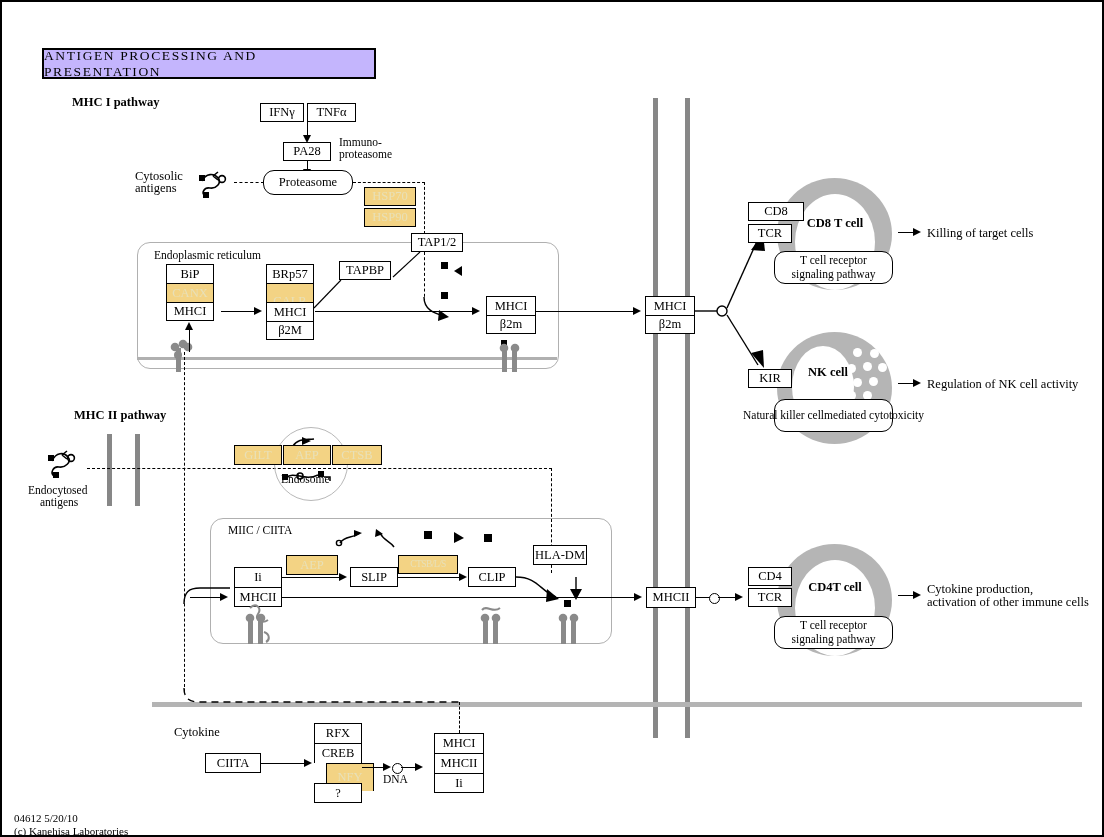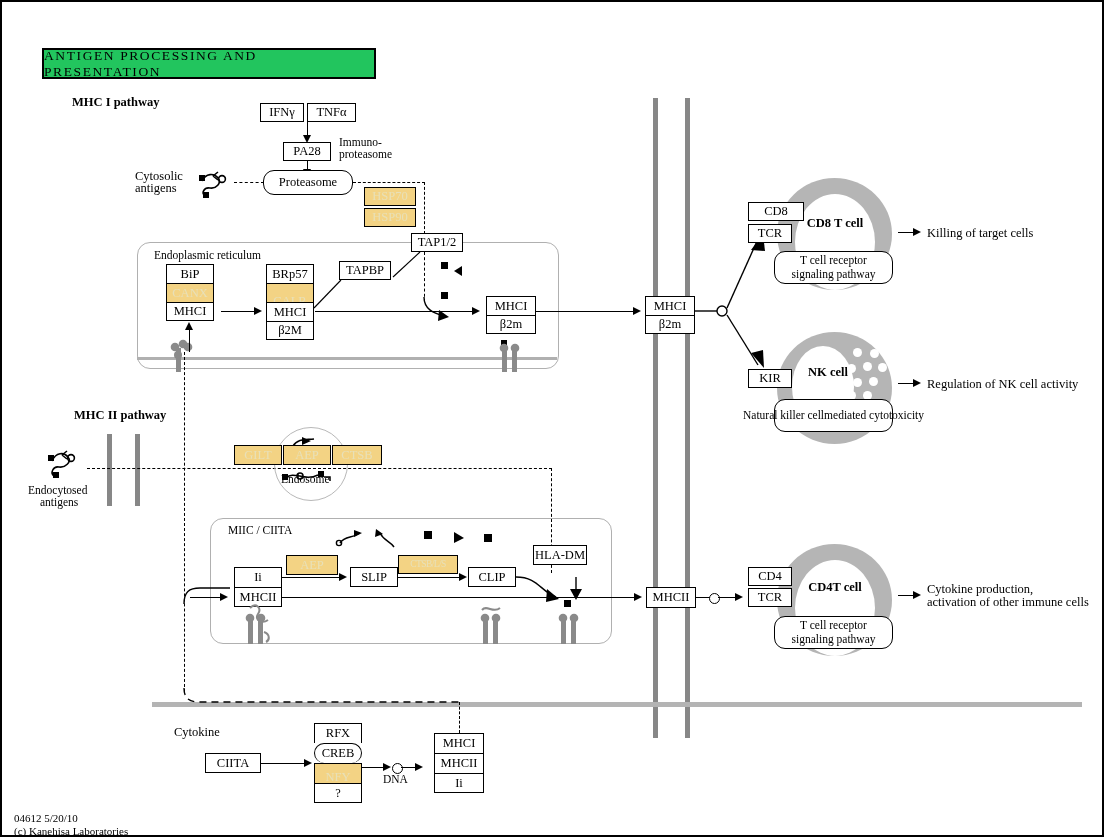--- a/index.html
+++ b/index.html
@@ -23,21 +23,21 @@
     white-space:nowrap;
   }
   .gbox.yellow{background:#f3d384;color:#e8e0b8;}
   .gbox.round{border-radius:11px;}
   .gbox.stack{border-bottom:none;}
   .gbox.tiny{font-size:9.5px;letter-spacing:-0.6px;}
 
   
   #title{
     position:absolute;left:40px;top:46px;width:330px;height:27px;
-    border:2px solid #000;background:#22c55e;
+    border:2px solid #000;background:#c4b5fd;
     display:flex;align-items:center;justify-content:center;
     font-family:"Liberation Serif", serif;
     font-size:13.5px;letter-spacing:1.6px;color:#000;
   }
 
   .lbl{position:absolute;font-family:"Liberation Serif", serif;
        font-size:12.5px;color:#000;white-space:nowrap;line-height:1.12;}
   .lbl.bold{font-weight:bold;font-size:12.5px;}
   .lbl.sm{font-size:11.5px;}
   .lbl.c{text-align:center;}
@@ -398,22 +398,22 @@
   <div class="lbl" style="left:925px;top:580px;">Cytokine production,</div>
   <div class="lbl" style="left:925px;top:593px;">activation of other immune cells</div>
 
   <div class="lbl" style="left:172px;top:723px;">Cytokine</div>
 
   <div class="gbox" style="left:203px;top:751px;width:56px;height:20px;">CIITA</div>
   <div class="hl thin" style="left:259px;top:761px;width:46px;"></div>
   <div class="arrowR" style="left:302px;top:756.5px;"></div>
 
   <div class="gbox stack" style="left:312px;top:721px;width:48px;height:20px;">RFX</div>
-  <div class="gbox stack" style="left:312px;top:741px;width:48px;height:20px;border-radius:10px;">CREB</div>
-  <div class="gbox stack yellow" style="left:312px;top:761px;width:48px;height:28px;">NFY</div>
+  <div class="gbox stack" style="left:312px;top:741px;width:48px;height:20px;">CREB</div>
+  <div class="gbox stack yellow" style="left:324px;top:761px;width:48px;height:28px;">NFY</div>
   <div class="gbox" style="left:312px;top:781px;width:48px;height:20px;">?</div>
 
   <div class="hl thin" style="left:360px;top:765px;width:24px;"></div>
   <div class="arrowR" style="left:381px;top:760.5px;"></div>
   <div class="node" style="left:390px;top:761px;"></div>
   <div class="hl thin" style="left:399px;top:765px;width:16px;"></div>
   <div class="arrowR" style="left:413px;top:760.5px;"></div>
   <div class="lbl sm" style="left:381px;top:771px;">DNA</div>
 
   <div class="gbox stack" style="left:432px;top:731px;width:50px;height:20px;">MHCI</div>

